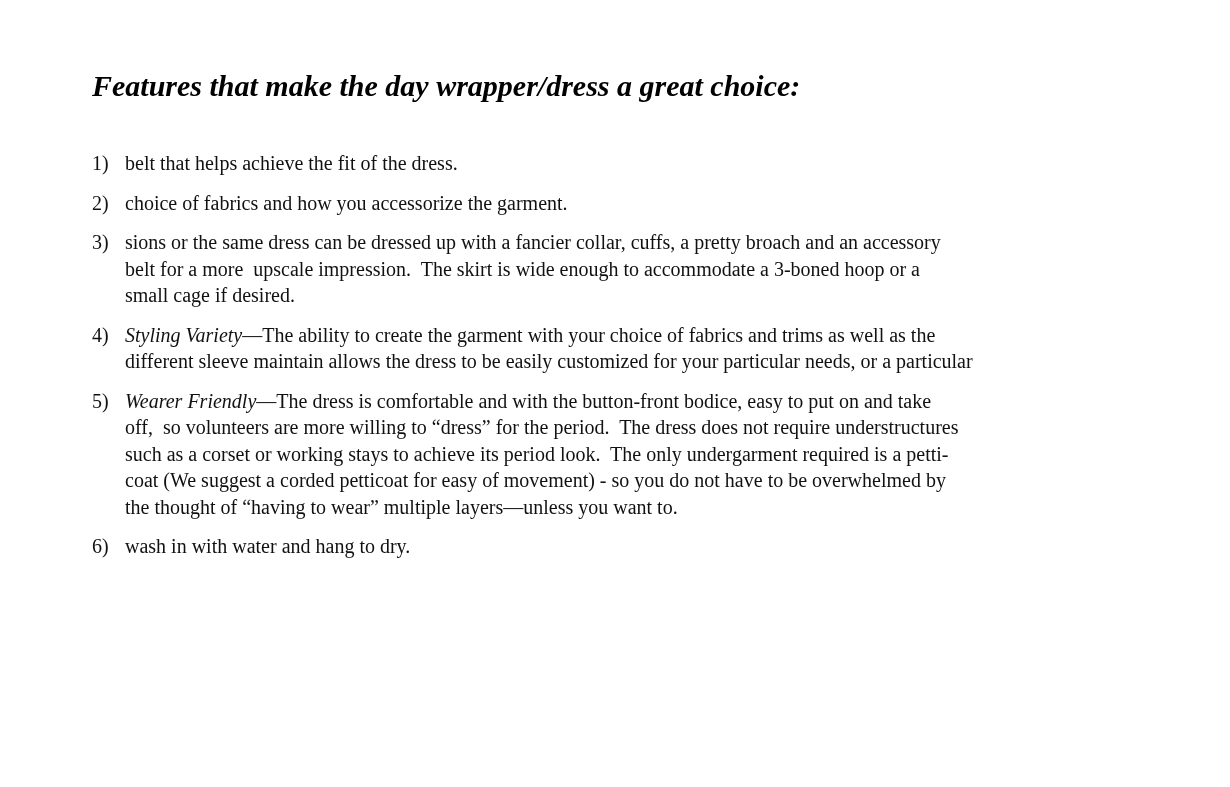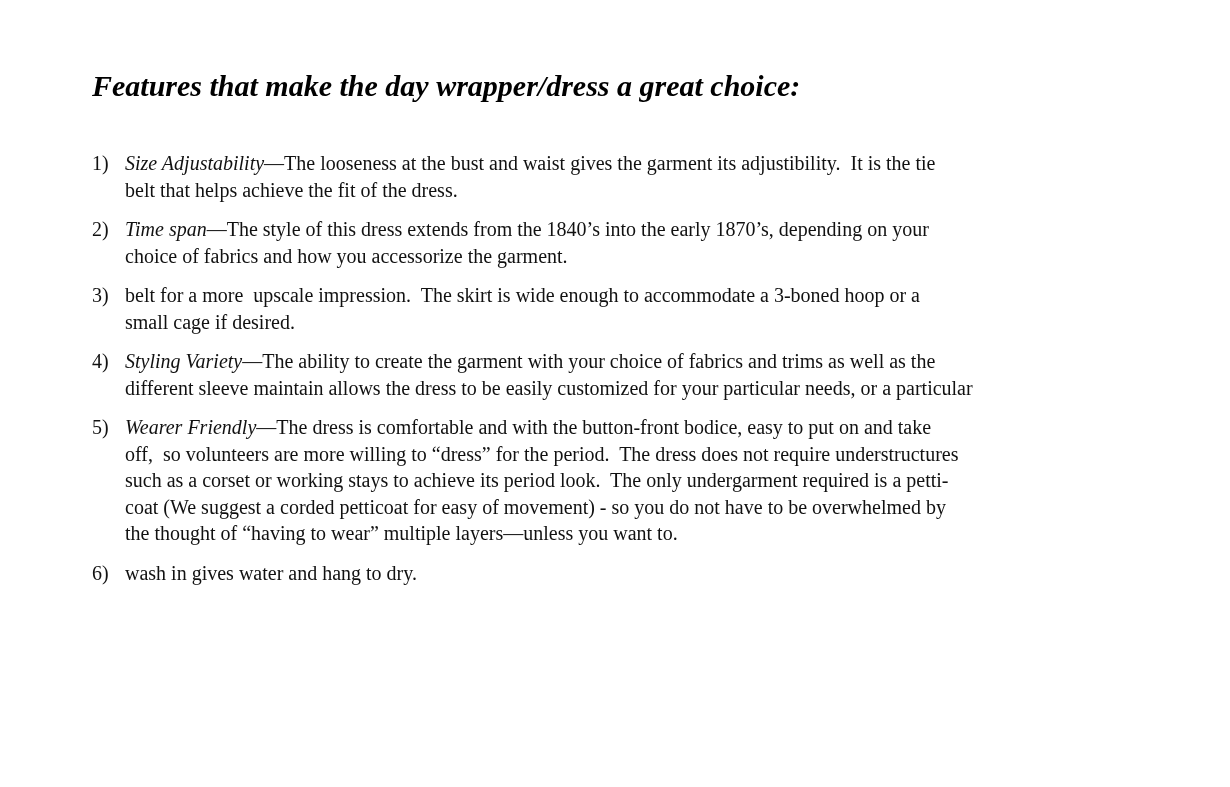--- a/index.html
+++ b/index.html
@@ -56,34 +56,33 @@
 </style>
 </head>
 <body>
 
 <div class="page">
   <h1 class="title">Features that make the day wrapper/dress a great choice:</h1>
   <ol class="features-list" id="features-list">
       <li class="item">
         <span class="num">1)</span>
         <div class="body">
-          <span class="line"><span class="term">Size Adjustability</span><span>—The looseness at the bust and waist gives the garment its adjustibility.  It is the tie</span></span>
           <span class="line">belt that helps achieve the fit of the dress.</span>
         </div>
       </li>
       <li class="item">
         <span class="num">2)</span>
         <div class="body">
-          <span class="line"><span class="term">Time span</span><span>—The style of this dress extends from the 1840’s into the early 1870’s, depending on your</span></span>
           <span class="line">choice of fabrics and how you accessorize the garment.</span>
         </div>
       </li>
       <li class="item">
         <span class="num">3)</span>
         <div class="body">
+          <span class="line">sions or the same dress can be dressed up with a fancier collar, cuffs, a pretty broach and an accessory</span>
           <span class="line">belt for a more  upscale impression.  The skirt is wide enough to accommodate a 3-boned hoop or a</span>
           <span class="line">small cage if desired.</span>
         </div>
       </li>
       <li class="item">
         <span class="num">4)</span>
         <div class="body">
           <span class="line"><span class="term">Styling Variety</span><span>—The ability to create the garment with your choice of fabrics and trims as well as the</span></span>
           <span class="line">different sleeve maintain allows the dress to be easily customized for your particular needs, or a particular</span>
         </div>
@@ -94,17 +93,17 @@
           <span class="line"><span class="term">Wearer Friendly</span><span>—The dress is comfortable and with the button-front bodice, easy to put on and take</span></span>
           <span class="line">off,  so volunteers are more willing to “dress” for the period.  The dress does not require understructures</span>
           <span class="line">such as a corset or working stays to achieve its period look.  The only undergarment required is a petti-</span>
           <span class="line">coat (We suggest a corded petticoat for easy of movement) - so you do not have to be overwhelmed by</span>
           <span class="line">the thought of “having to wear” multiple layers—unless you want to.</span>
         </div>
       </li>
       <li class="item">
         <span class="num">6)</span>
         <div class="body">
-          <span class="line">wash in gives water and hang to dry.</span>
+          <span class="line">wash in with water and hang to dry.</span>
         </div>
       </li>
     </ol>
 </div>
 
 </body></html>

